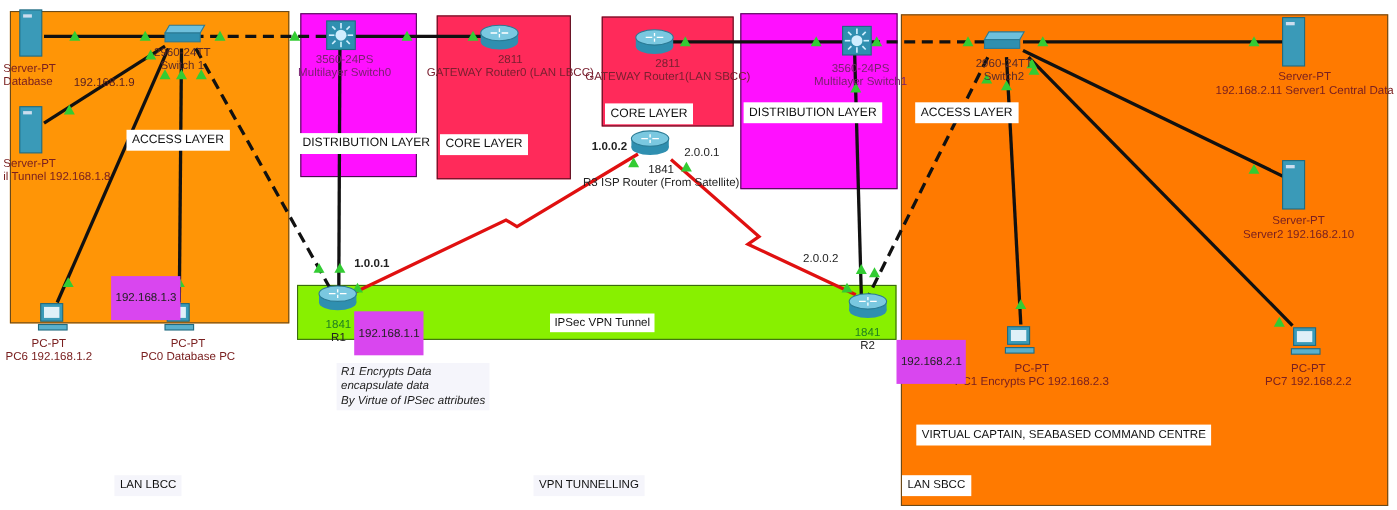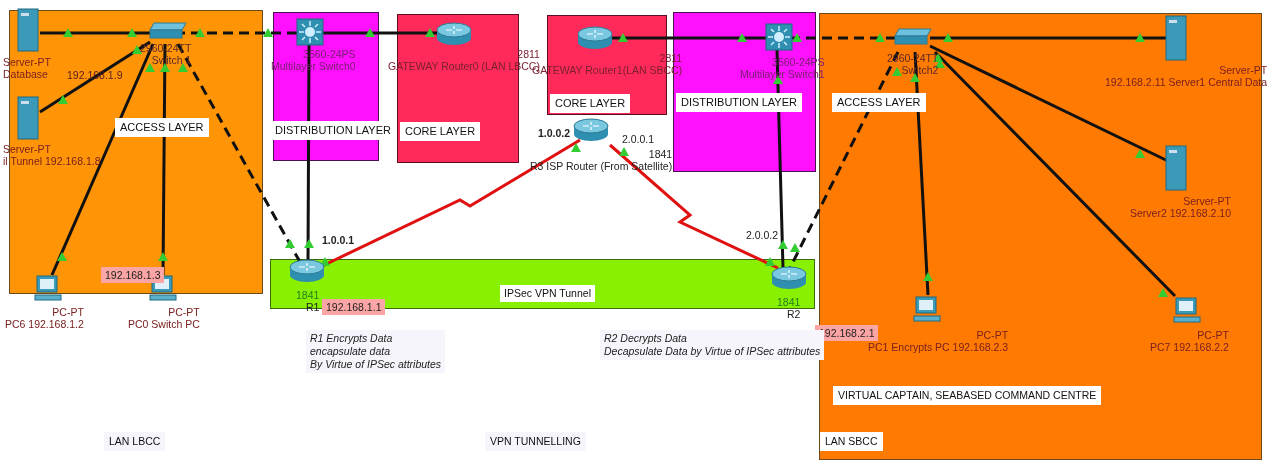--- a/index.html
+++ b/index.html
@@ -10,24 +10,24 @@
   .zone-lan-lbcc { left:9px; top:10px; width:254px; height:284px; background:#ff9506; border:1.5px solid #6a4a1a; }
   .zone-dist-lbcc { left:273px; top:12px; width:106px; height:149px; background:#ff10ff; border:1.5px solid #4a1050; }
   .zone-core-lbcc { left:397px; top:14px; width:122px; height:149px; background:#ff2a5a; border:1.5px solid #5a1020; }
   .zone-core-sbcc { left:547px; top:15px; width:120px; height:100px; background:#ff2a5a; border:1.5px solid #5a1020; }
   .zone-dist-sbcc { left:673px; top:12px; width:143px; height:160px; background:#ff10ff; border:1.5px solid #4a1050; }
   .zone-lan-sbcc { left:819px; top:13px; width:443px; height:447px; background:#ff7a00; border:1.5px solid #6a4a1a; }
   .zone-vpn { left:270px; top:259px; width:545px; height:50px; background:#88f000; border:1.5px solid #3a6a10; }
 
   .label-box { position:absolute; background:#ffffff; color:#111; font-size:11px; padding:3px 5px; white-space:nowrap; line-height:13px; }
   .note { position:absolute; color:#222; font-size:10.5px; line-height:13px; background:#f5f5fb; padding:2px 4px; white-space:pre;font-style:italic; }
-  .dev-label { position:absolute; font-size:10.5px; line-height:12px; text-align:right; white-space:nowrap; color:#7a2020; }
+  .dev-label { position:absolute; font-size:10.5px; line-height:12px; text-align:center; white-space:nowrap; color:#7a2020; }
   .dev-label.dark { color:#5a2a2a; }
   .dev-label.green { color:#208020; }
-  .ip-box { position:absolute; background:#fca5a5; color:#222; font-size:10.5px; padding:2px 4px; white-space:nowrap; line-height:12px;margin-top:16px; }
+  .ip-box { position:absolute; background:#d946ef; color:#222; font-size:10.5px; padding:14px 4px; white-space:nowrap; line-height:12px; }
   .ip-plain { position:absolute; color:#222; font-size:10.5px; white-space:nowrap; line-height:12px; background:rgba(255,255,255,0.85); padding:1px 2px; }
 
   .device { position:absolute; }
   svg { overflow:visible; }
 </style>
 </head>
 <body>
 
 <div id="canvas">
 
@@ -156,21 +156,21 @@
 
   <div class="device" style="left:148px;top:274px;">
     <svg width="30" height="30">
       <rect x="4" y="2" width="20" height="16" fill="#3a9ab8" stroke="#1f6a80"></rect>
       <rect x="7" y="5" width="14" height="10" fill="#dff0f8"></rect>
       <rect x="2" y="21" width="26" height="5" fill="#5ab0cc" stroke="#1f6a80"></rect>
     </svg>
   </div>
   <div class="dev-label" style="left:128px;top:306px;">
     <div>PC-PT</div>
-    <div>PC0 Switch PC</div>
+    <div>PC0 Database PC</div>
   </div>
   <div class="ip-box" style="left:101px;top:251px;">192.168.1.3</div>
 
   <div class="device" style="left:296px;top:18px;">
     <svg width="28" height="28">
       <rect x="1" y="1" width="26" height="26" fill="#2f8fb0" stroke="#1f6a80"></rect>
       <circle cx="14" cy="14" r="5" fill="#cfeeff"></circle>
       <g stroke="#cfeeff" stroke-width="1.5">
         <line x1="14" y1="3" x2="14" y2="8"></line>
           <line x1="14" y1="20" x2="14" y2="25"></line>
@@ -334,26 +334,24 @@
       <ellipse cx="18" cy="16" rx="17" ry="7" fill="#2f8fb0"></ellipse>
       <rect x="1" y="8" width="34" height="8" fill="#2f8fb0"></rect>
       <ellipse cx="18" cy="8" rx="17" ry="7" fill="#7ac8e0" stroke="#2a7a94"></ellipse>
       <path d="M10 8 L16 8 M20 8 L26 8 M18 4 L18 7 M18 9 L18 12" stroke="#fff" stroke-width="1.2"></path>
     </svg>
   </div>
   <div class="dev-label green" style="left:777px;top:296px;">
     <div>1841</div>
     <div style="color:#222;">R2</div>
   </div>
-  <div class="ip-plain" style="left:744px;top:228px;background:transparent;text-align:center;">2.0.0.2</div>
+  <div class="ip-plain" style="left:728px;top:228px;background:transparent;text-align:center;">2.0.0.2</div>
   <div class="ip-box" style="left:815px;top:309px;">192.168.2.1</div>
 
   <div class="note" style="left:306px;top:330px;">R1 Encrypts Data
 encapsulate data
 By Virtue of IPSec attributes</div>
-  <div class="note" style="left:600px;top:330px;">R2 Decrypts Data
-Decapsulate Data by Virtue of IPSec attributes</div>
 
   <div class="label-box" style="left:821px;top:386px;font-size:10.5px;margin-left:12px;">VIRTUAL CAPTAIN, SEABASED COMMAND CENTRE</div>
   <div class="label-box" style="left:820px;top:432px;font-size:10.5px;">LAN SBCC</div>
   <div class="label-box" style="left:104px;top:432px;font-size:10.5px;background:#f5f5fb;">LAN LBCC</div>
   <div class="label-box" style="left:485px;top:432px;font-size:10.5px;background:#f5f5fb;">VPN TUNNELLING</div>
 </div>
 
 </body></html>

